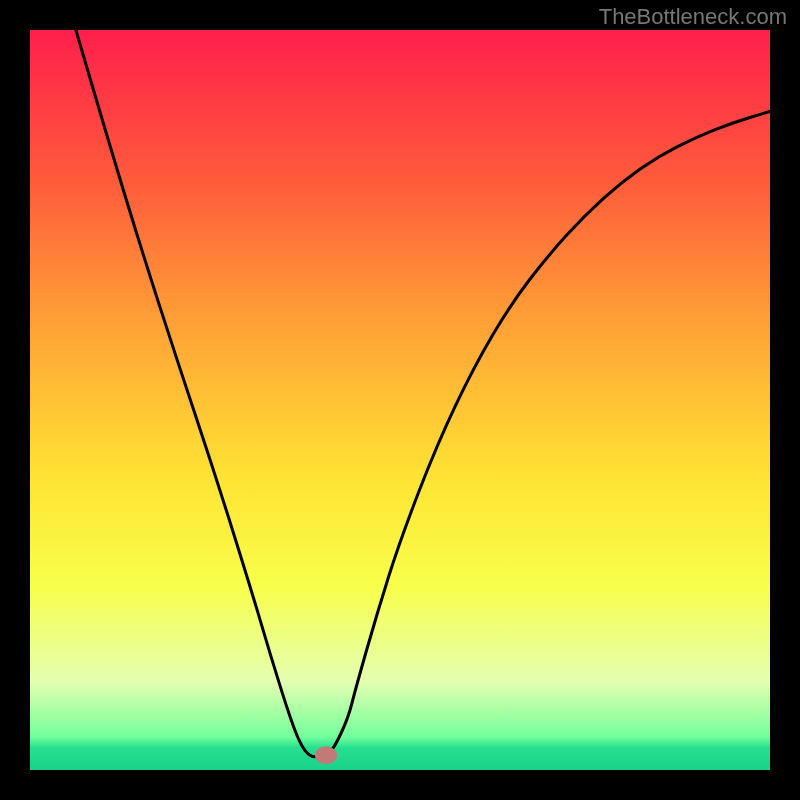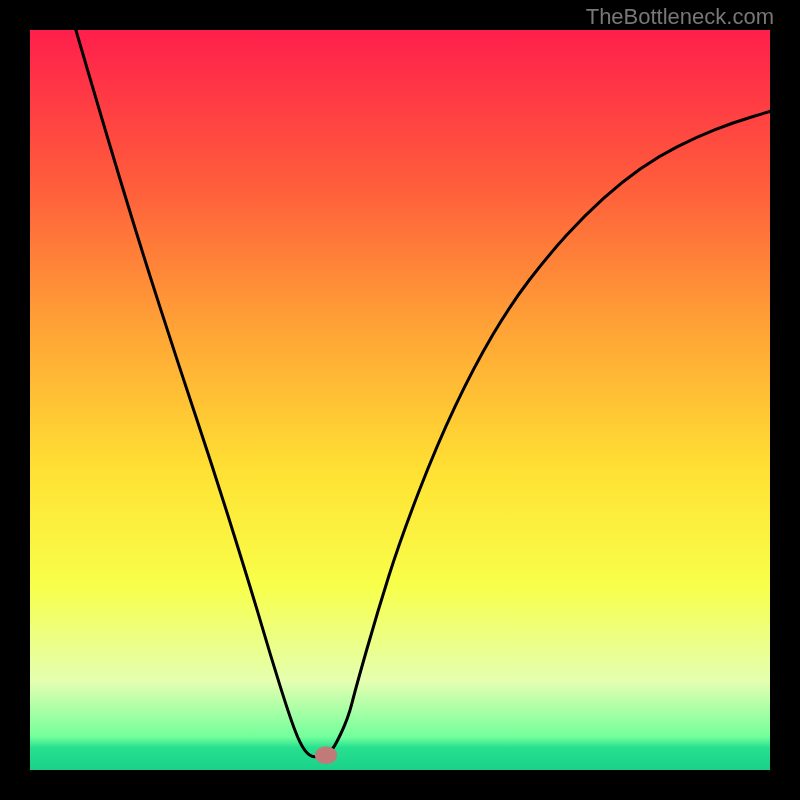--- a/index.html
+++ b/index.html
@@ -6,21 +6,21 @@
     margin: 0;
     padding: 0;
     width: 800px;
     height: 800px;
     overflow: hidden;
     font-family: Arial, sans-serif;
   }
   .watermark {
     position: absolute;
     top: 4px;
-    right: 26px;
+    right: 13px;
     color: #777;
     font-size: 22px;
     font-family: Arial, sans-serif;
     z-index: 10;
   }
   .outer {
     position: absolute;
     left: 0;
     top: 0;
     width: 800px;

